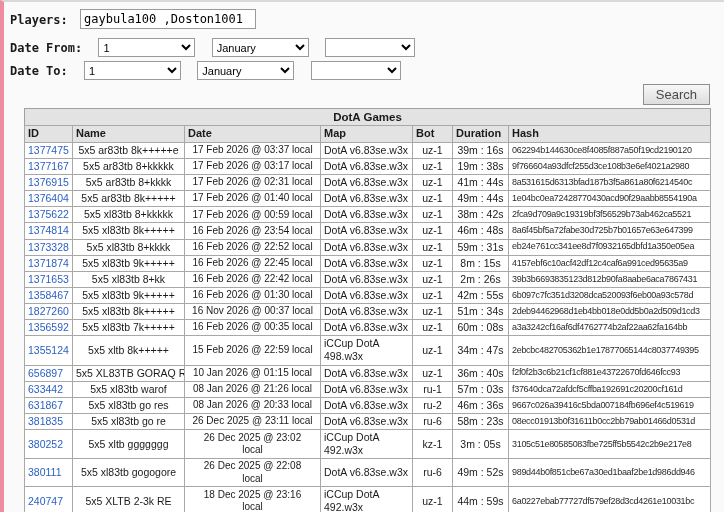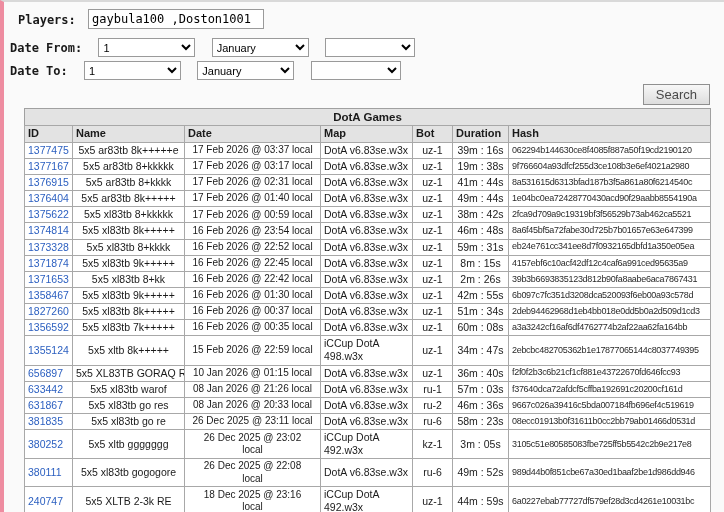--- a/index.html
+++ b/index.html
@@ -17,21 +17,21 @@
     border-top: 2px solid #d9d9d9;
     overflow: hidden;
   }
   .form-area {
     padding: 7px 0 0 6px;
     font-family: "DejaVu Sans Mono", monospace;
     font-size: 12px;
     font-weight: bold;
   }
   .form-row { margin-bottom: 4px; white-space: nowrap; }
-  .form-row.players { margin-bottom: 9px; margin-left: 8px; }
+  .form-row.players { margin-bottom: 9px; }
   .form-label { display: inline-block; vertical-align: middle; }
   .players-input {
     font-family: "DejaVu Sans Mono", monospace;
     font-size: 12px;
     width: 168px;
     height: 16px;
     margin-left: 5px;
     border: 1px solid #9a9a9a;
     background: #fff;
     padding: 1px 3px;
@@ -264,21 +264,21 @@
           <td class="cell-name">5x5 xl83tb 9k+++++</td>
           <td class="cell-date">16 Feb 2026 @ 01:30 local</td>
           <td class="cell-map">DotA v6.83se.w3x</td>
           <td class="cell-bot">uz-1</td>
           <td class="cell-dur">42m : 55s</td>
           <td class="cell-hash">6b097c7fc351d3208dca520093f6eb00a93c578d</td>
         </tr>
         <tr>
           <td class="cell-id"><a href="#">1827260</a></td>
           <td class="cell-name">5x5 xl83tb 8k+++++</td>
-          <td class="cell-date">16 Feb 2026 @ 00:37 local</td>
+          <td class="cell-date">16 Nov 2026 @ 00:37 local</td>
           <td class="cell-map">DotA v6.83se.w3x</td>
           <td class="cell-bot">uz-1</td>
           <td class="cell-dur">51m : 34s</td>
           <td class="cell-hash">2deb94462968d1eb4bb018e0dd5b0a2d509d1cd3</td>
         </tr>
         <tr>
           <td class="cell-id"><a href="#">1356592</a></td>
           <td class="cell-name">5x5 xl83tb 7k+++++</td>
           <td class="cell-date">16 Feb 2026 @ 00:35 local</td>
           <td class="cell-map">DotA v6.83se.w3x</td>

